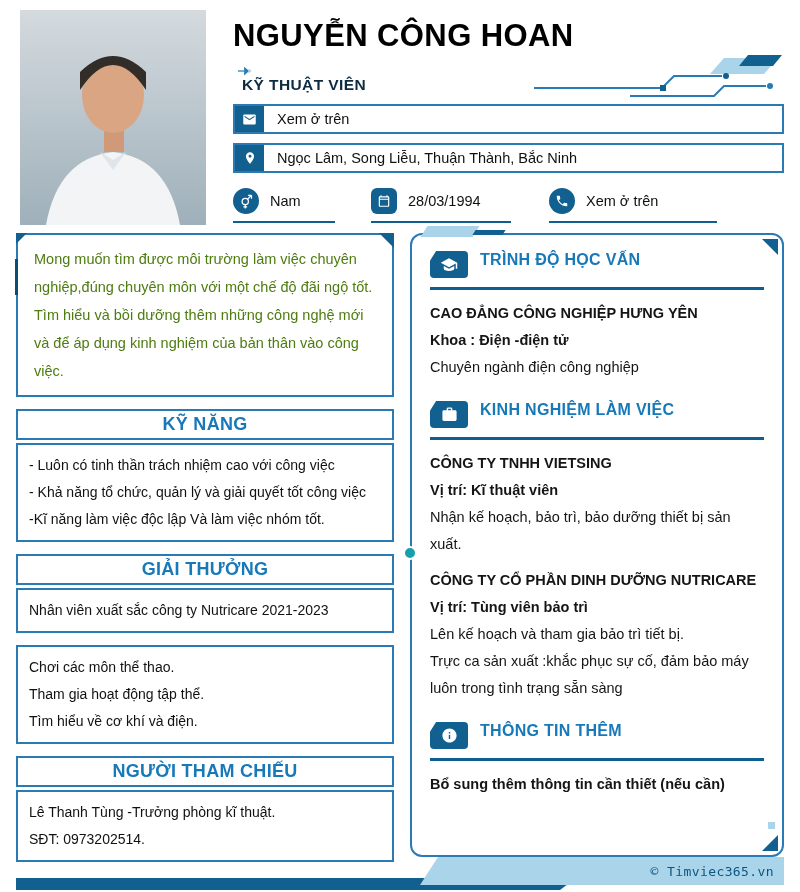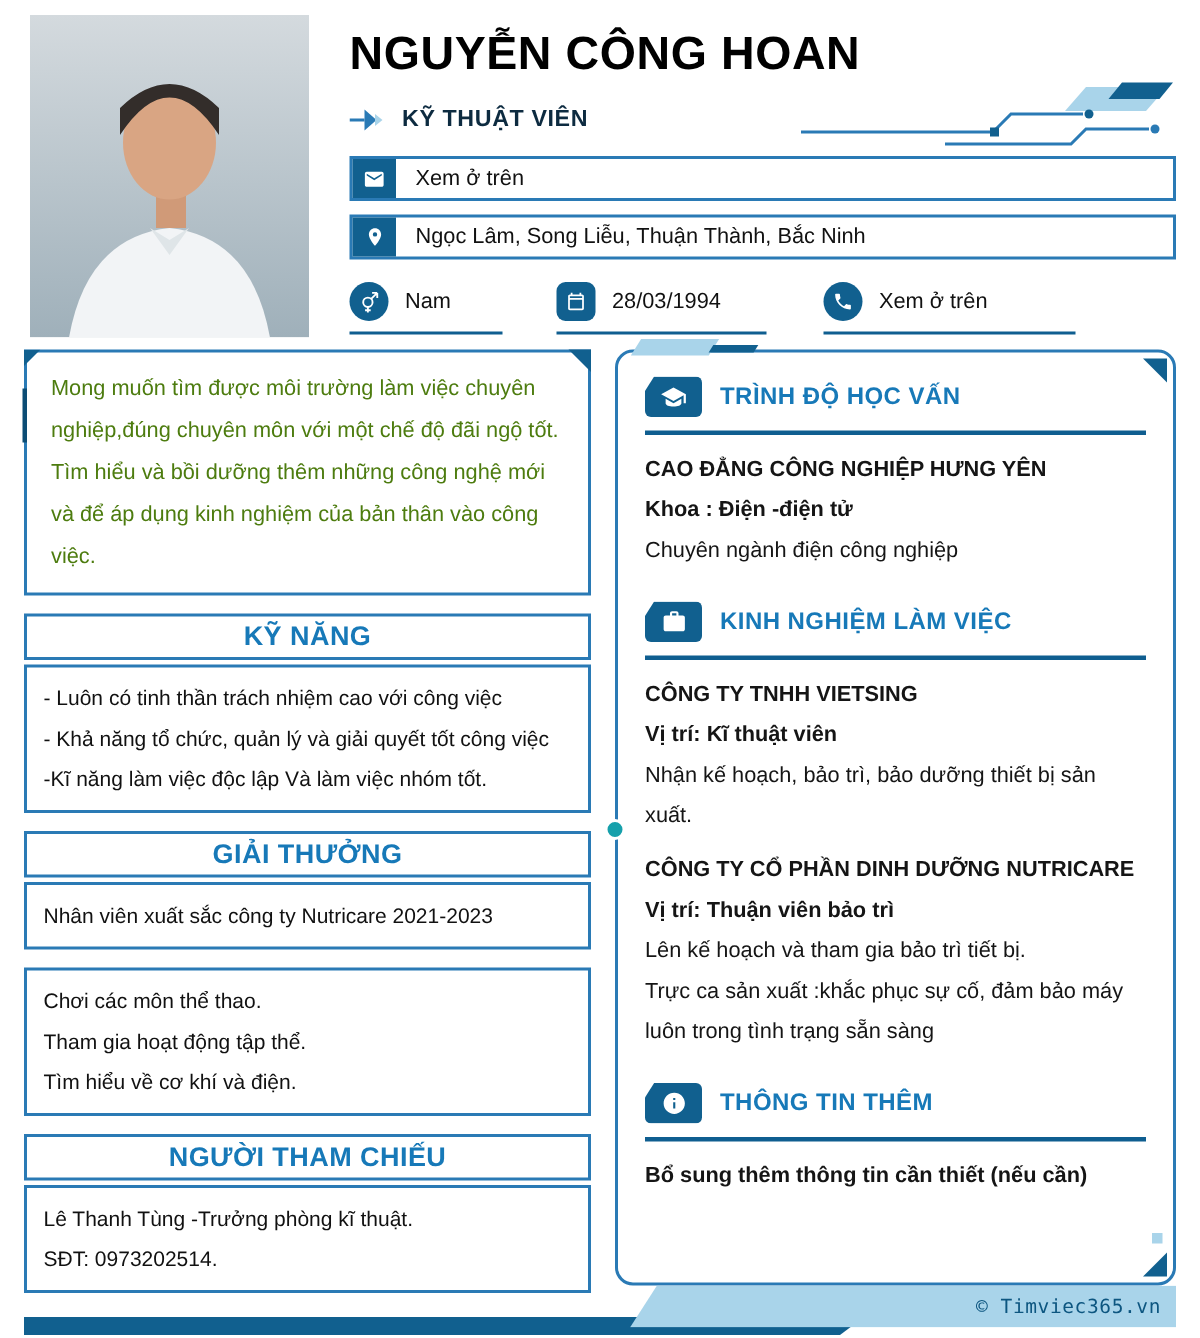--- a/index.html
+++ b/index.html
@@ -5,21 +5,21 @@
   * { margin:0; padding:0; box-sizing:border-box; }
   html,body { background:#fff; }
   body { font-family:"Liberation Sans","DejaVu Sans",sans-serif; color:#1c1c1c; }
   .page { position:relative; width:800px; height:892px; background:#fff; overflow:hidden; }
 
   
   .header { display:flex; padding:10px 16px 0 20px; }
   .photo { width:186px; height:215px; flex:none; overflow:hidden; }
   .head-right { flex:1; margin-left:27px; min-width:0; }
   .name { font-size:31px; font-weight:bold; color:#000; letter-spacing:.4px; margin:8px 0 12px; }
-  .title-row { position:relative; display:flex; align-items:center; height:28px; margin-bottom:10px; }
+  .title-row { position:relative; display:flex; height:28px; margin-bottom:10px;flex-direction:column; }
   .title-text { margin-left:9px; font-size:15.5px; font-weight:bold; color:#0d2b40; letter-spacing:.4px; }
   .circuit { position:absolute; right:0; top:-12px; }
 
   .crow { display:flex; align-items:center; border:2px solid #2a7ab5; height:30px; margin-bottom:9px; }
   .crow .cicon { width:29px; height:26px; background:#11608f; flex:none; display:flex; align-items:center; justify-content:center; }
   .crow .ctxt { margin-left:13px; font-size:14.5px; color:#111; }
 
   .mini-row { display:flex; margin-top:15px; }
   .mini { display:flex; align-items:center; border-bottom:2px solid #0f5e90; padding-bottom:7px; }
   .mini .micon { width:26px; height:26px; background:#11608f; border-radius:50%; flex:none; display:flex; align-items:center; justify-content:center; }
@@ -46,21 +46,21 @@
   
   .rbox { position:relative; border:2px solid #2a7ab5; border-radius:12px; height:624px; padding:16px 18px 18px; }
   .rbox-tr { position:absolute; top:4px; right:4px; width:0; height:0; border-top:16px solid #11608f; border-left:16px solid transparent; }
   .rbox-br { position:absolute; bottom:4px; right:4px; width:0; height:0; border-bottom:16px solid #11608f; border-left:16px solid transparent; }
   .rbox-brsq { position:absolute; bottom:26px; right:7px; width:7px; height:7px; background:#a9d4ea; }
   .rbox-dot { position:absolute; left:-9px; top:311px; width:14px; height:14px; border-radius:50%; background:#16a0ab; border:2px solid #fff; }
   .rbox-tl1 { position:absolute; top:-9px; left:12px; width:52px; height:11px; background:#a9d4ea; transform:skewX(-32deg); }
   .rbox-tl2 { position:absolute; top:-5px; left:62px; width:30px; height:5px; background:#11608f; transform:skewX(-32deg); }
 
   .rsec { margin-bottom:20px; }
-  .rsec .titlebar { display:flex; align-items:center; }
+  .rsec .titlebar { display:flex; align-items:flex-start; }
   .ricon { width:38px; height:27px; background:#11608f; border-radius:4px; clip-path:polygon(16% 0,100% 0,100% 100%,0 100%,0 36%); display:flex; align-items:center; justify-content:center; flex:none; }
   .rtitle { margin-left:12px; color:#1779b8; font-weight:bold; font-size:16px; letter-spacing:.3px; }
   .rule { height:3px; background:#0f5e90; margin:9px 0 10px; }
   .rline { font-size:14.5px; line-height:27px; color:#151515; }
   .b { font-weight:bold; }
   .job { margin-bottom:9px; }
 
   
   .footer { position:absolute; left:0; right:0; bottom:0; height:34px; }
   .f-dark { position:absolute; left:16px; bottom:2px; width:560px; height:12px; background:#11608f; clip-path:polygon(0 0,100% 0,calc(100% - 16px) 100%,0 100%); z-index:1; }
@@ -241,21 +241,21 @@
             <div class="rtitle">KINH NGHIỆM LÀM VIỆC</div>
           </div>
           <div class="rule"></div>
           <div class="job">
             <div class="rline b">CÔNG TY TNHH VIETSING</div>
             <div class="rline b">Vị trí: Kĩ thuật viên</div>
             <div class="rline">Nhận kế hoạch, bảo trì, bảo dưỡng thiết bị sản xuất.</div>
           </div>
           <div class="job">
             <div class="rline b">CÔNG TY CỔ PHẦN DINH DƯỠNG NUTRICARE</div>
-            <div class="rline b">Vị trí: Thuận viên bảo trì</div>
+            <div class="rline b">Vị trí: Tùng viên bảo trì</div>
             <div class="rline">Lên kế hoạch và tham gia bảo trì tiết bị.</div>
             <div class="rline">Trực ca sản xuất :khắc phục sự cố, đảm bảo máy luôn trong tình trạng sẵn sàng</div>
           </div>
         </div>
 
         <div class="rsec">
           <div class="titlebar">
             <div class="ricon">
               <svg width="17" height="17" viewBox="0 0 24 24" fill="#fff">
                   <path d="M12 2C6.48 2 2 6.48 2 12s4.48 10 10 10 10-4.48 10-10S17.52 2 12 2zm1 15h-2v-6h2v6zm0-8h-2V7h2v2z"></path>

